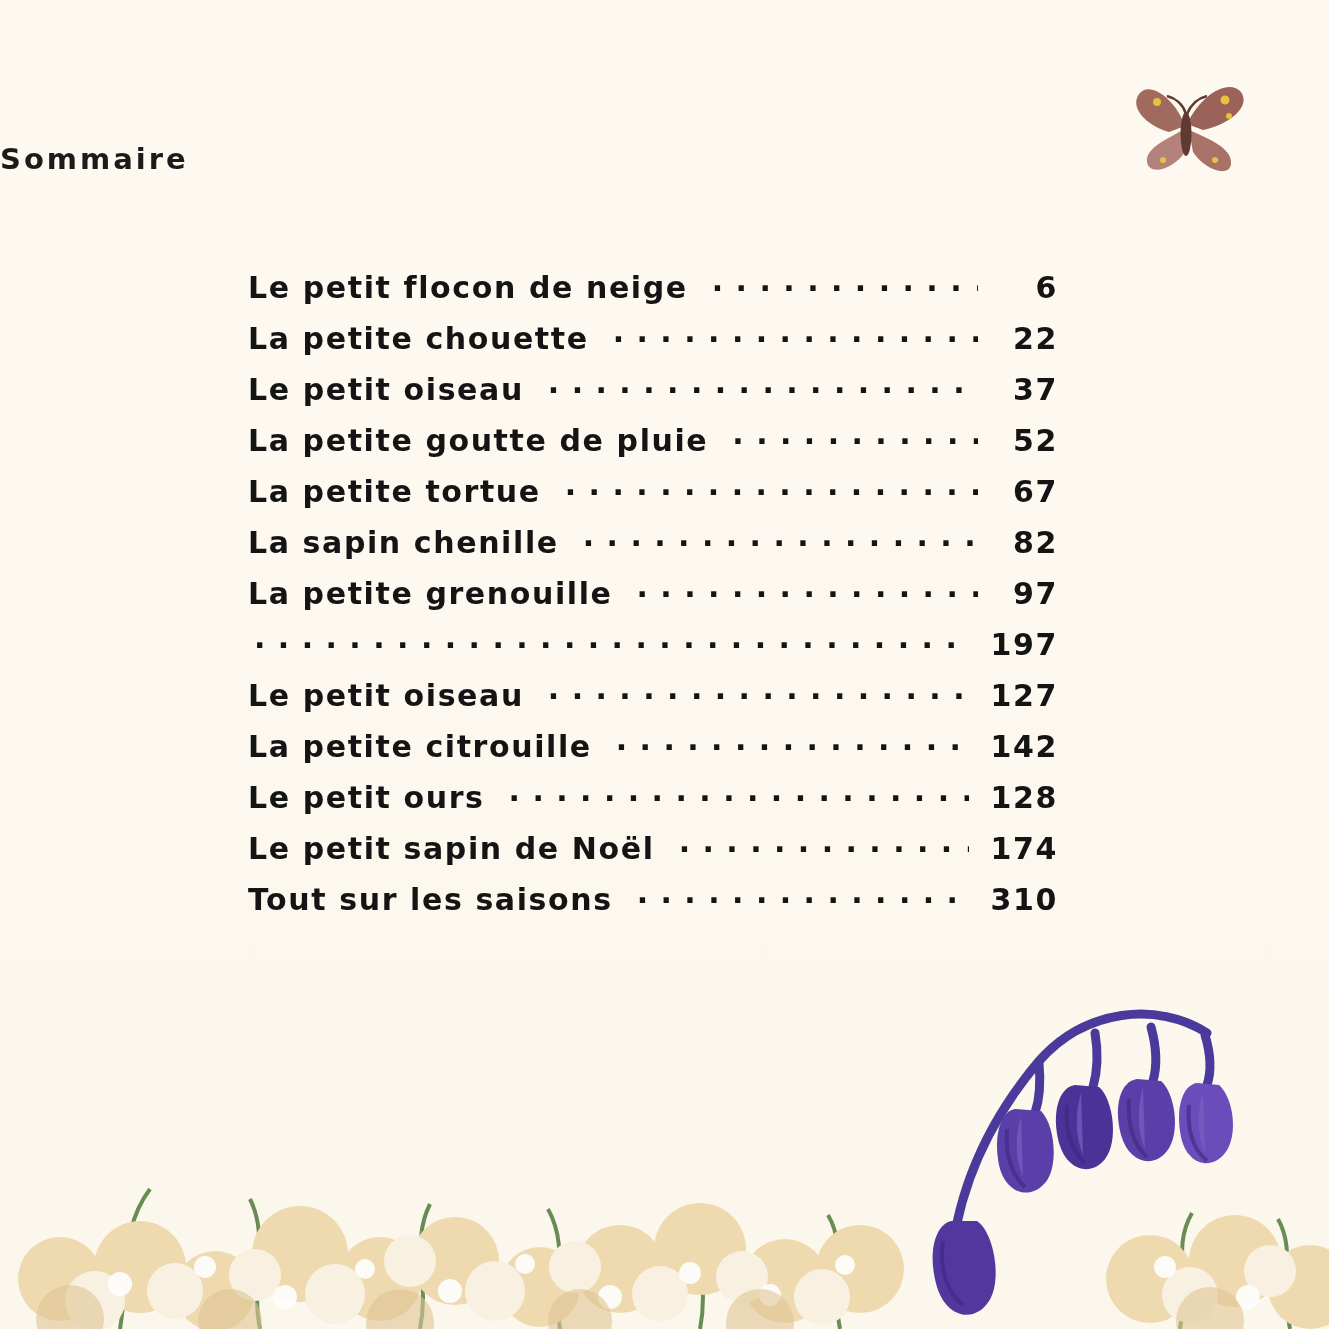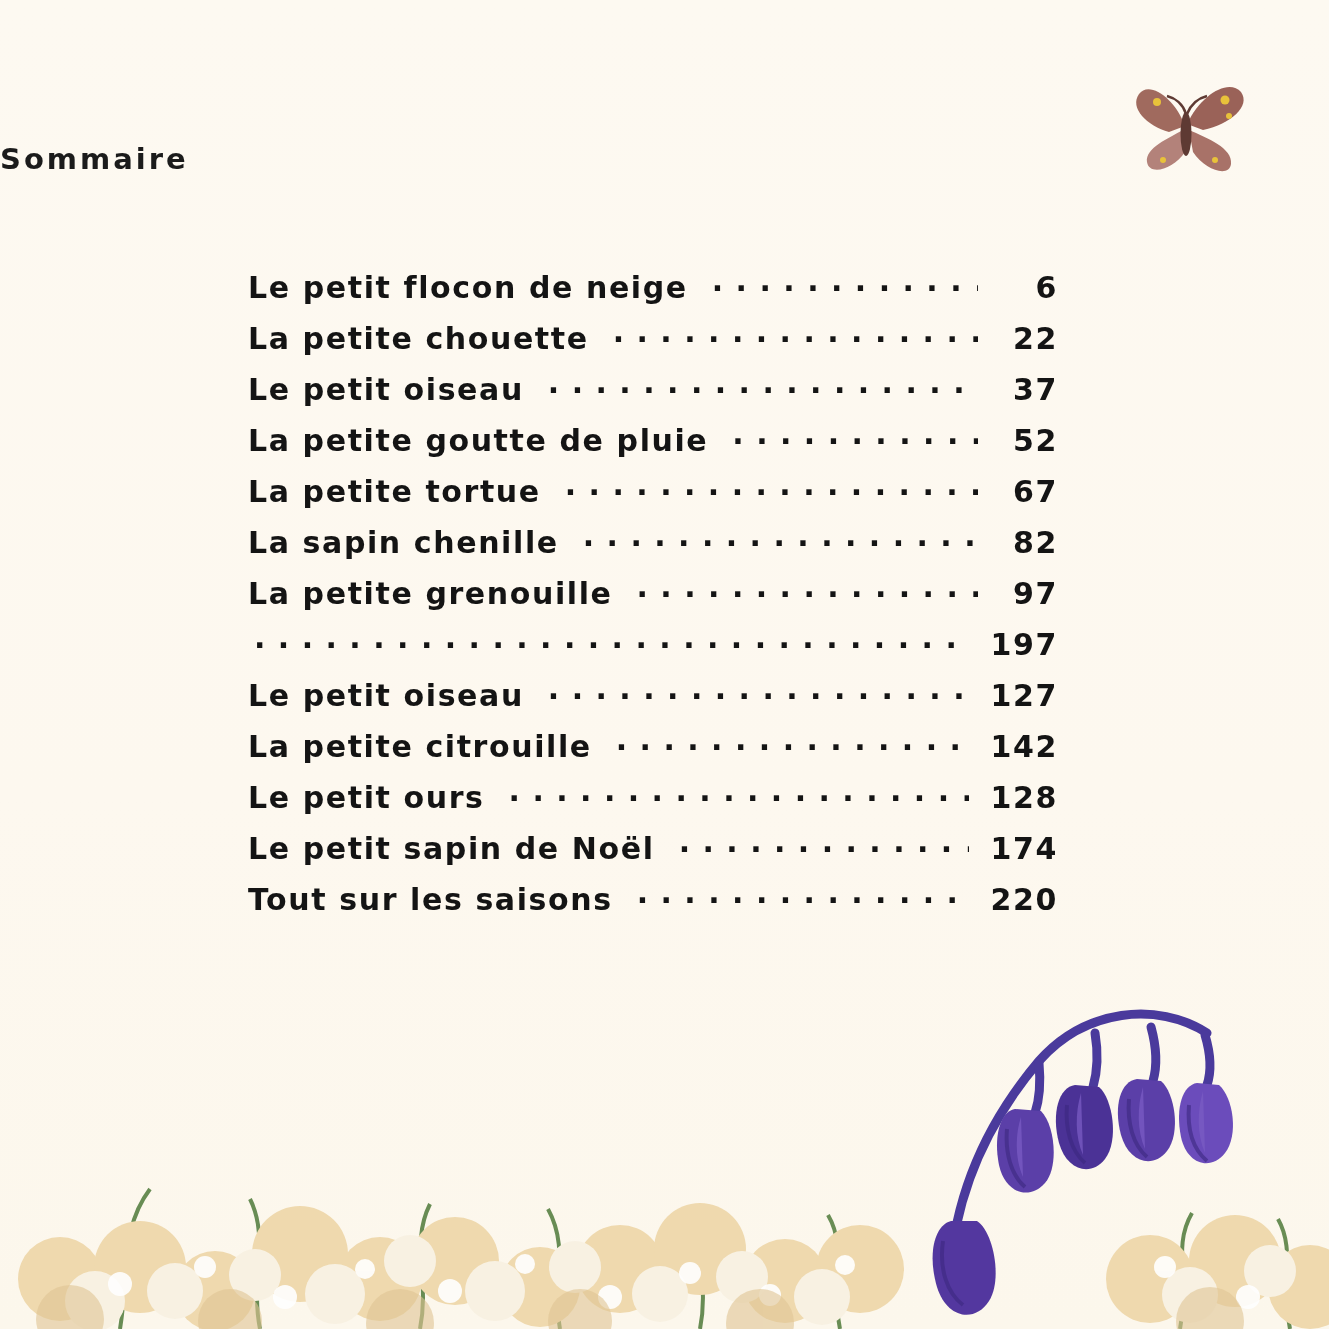--- a/index.html
+++ b/index.html
@@ -184,21 +184,21 @@
       <span class="toc-page">128</span>
     </div>
     <div class="toc-row">
       <span class="toc-label">Le petit sapin de Noël</span>
       <span class="toc-dots"></span>
       <span class="toc-page">174</span>
     </div>
     <div class="toc-row">
       <span class="toc-label">Tout sur les saisons</span>
       <span class="toc-dots"></span>
-      <span class="toc-page">220</span>
+      <span class="toc-page">310</span>
     </div>
   </div>
 
   <svg class="meadow" viewBox="0 0 1329 300" aria-hidden="true">
     <g stroke="#4f7a3a" stroke-width="4" fill="none" opacity="0.85">
       <path d="M120 300 C130 240, 120 200, 150 160"></path>
       <path d="M260 300 C250 250, 270 210, 250 170"></path>
       <path d="M420 300 C430 250, 410 215, 430 175"></path>
       <path d="M560 300 C552 255, 570 220, 548 180"></path>
       <path d="M700 300 C710 250, 690 215, 706 178"></path>

